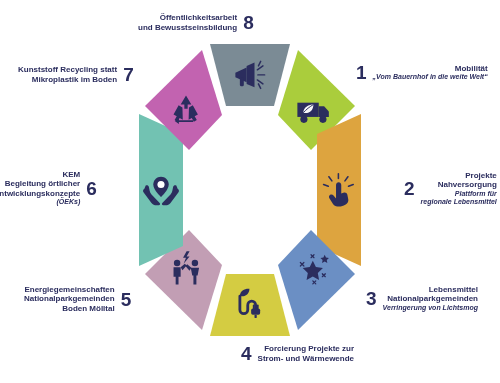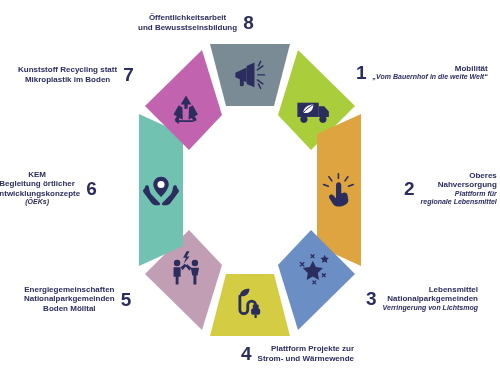--- a/index.html
+++ b/index.html
@@ -37,21 +37,21 @@
 
   .num {
     font-size: 19px;
     font-weight: bold;
     line-height: 1;
     color: #2b2d5e;
     flex: 0 0 auto;
   }
   .txt { line-height: 1.18; }
   .label.left  .txt { text-align: right; }
-  .label.right .txt { text-align: center; }
+  .label.right .txt { text-align: right; }
 
   .ttl {
     font-size: 8px;
     font-weight: bold;
     color: #2b2d5e;
     white-space: pre-line;
   }
   .sub {
     font-size: 7px;
     font-style: italic;
@@ -252,40 +252,40 @@
     <span class="num">1</span>
     <span class="txt">
       <div class="ttl">Mobilität</div>
       <div class="sub">„Vom Bauernhof in die weite Welt“</div>
     </span>
   </div>
 
   <div class="label left" id="lab-2">
     <span class="num">2</span>
     <span class="txt">
-      <div class="ttl">Oberes
+      <div class="ttl">Projekte
 Nahversorgung</div>
       <div class="sub">Plattform für
 regionale Lebensmittel</div>
     </span>
   </div>
 
   <div class="label left" id="lab-3">
     <span class="num">3</span>
     <span class="txt">
       <div class="ttl">Lebensmittel
 Nationalparkgemeinden</div>
       <div class="sub">Verringerung von Lichtsmog</div>
     </span>
   </div>
 
   <div class="label left" id="lab-4">
     <span class="num">4</span>
     <span class="txt">
-      <div class="ttl">Plattform Projekte zur
+      <div class="ttl">Forcierung Projekte zur
 Strom- und Wärmewende</div>
     </span>
   </div>
 
   <div class="label right" id="lab-5">
     <span class="num">5</span>
     <span class="txt">
       <div class="ttl">Energiegemeinschaften
 Nationalparkgemeinden
 Boden Mölltal</div>

